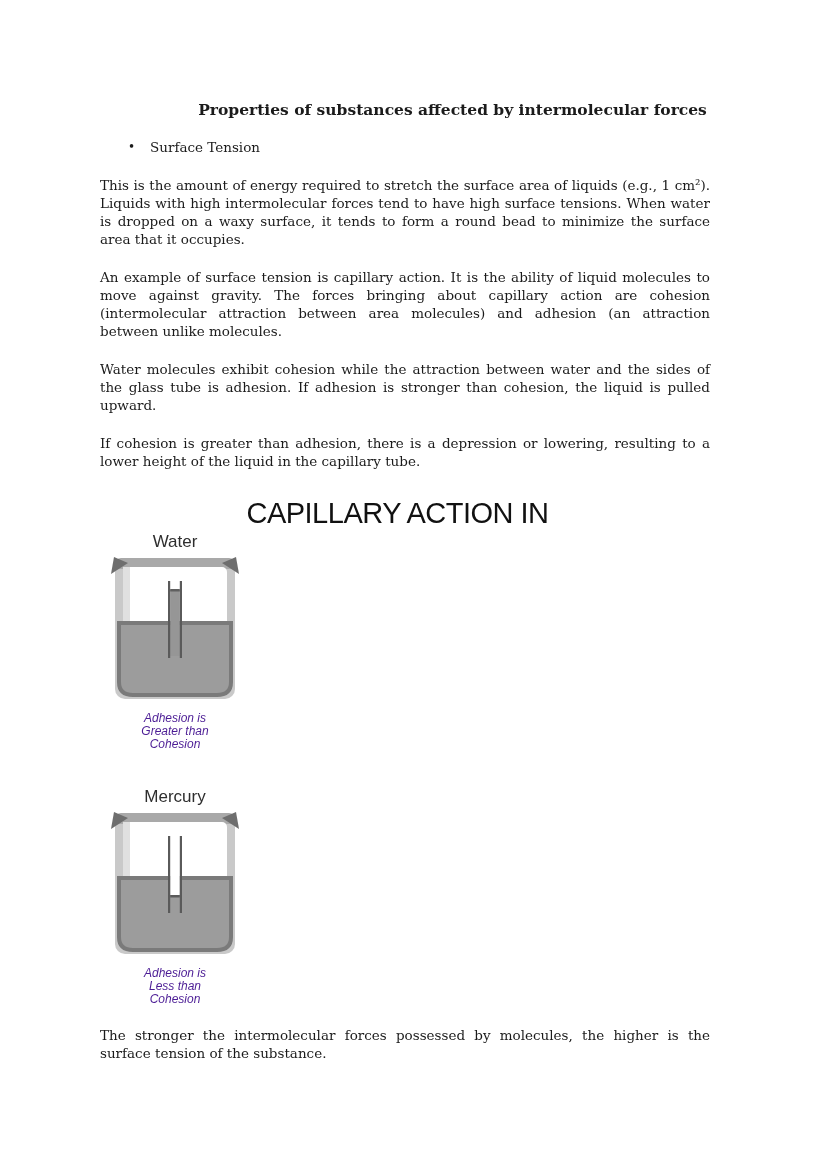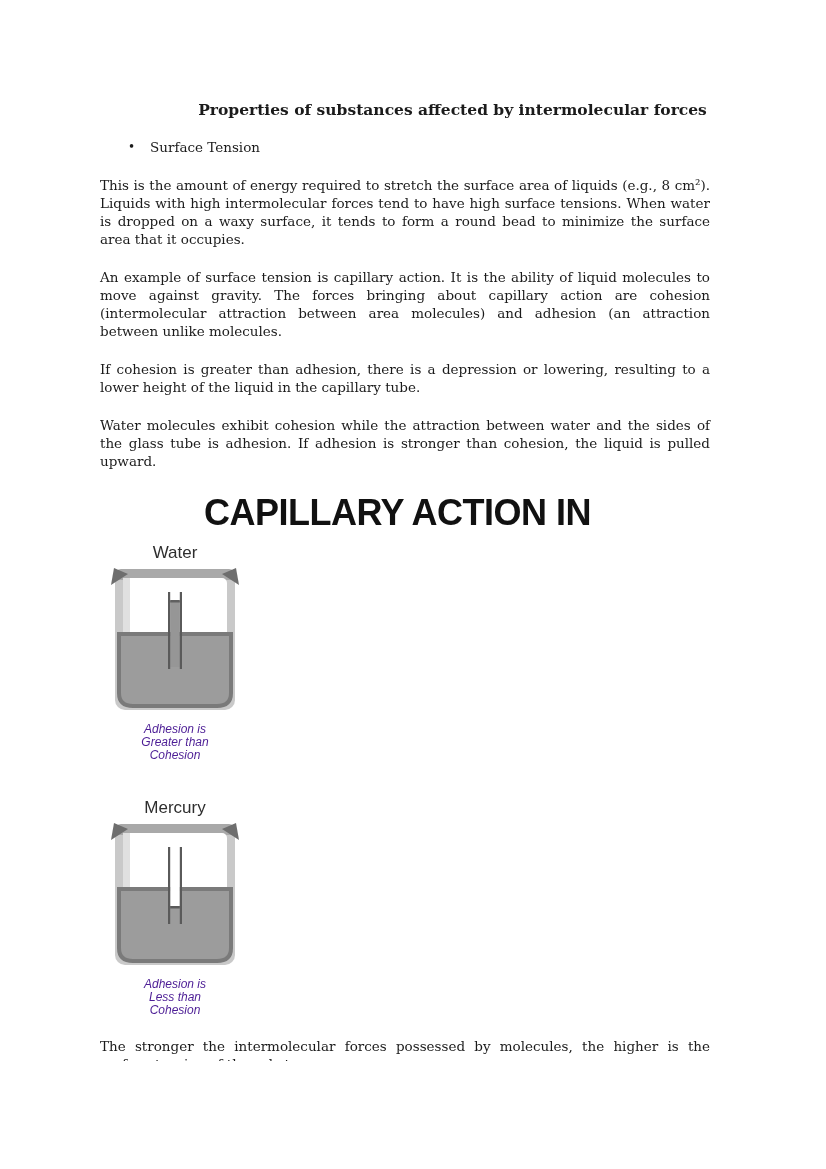--- a/index.html
+++ b/index.html
@@ -5,21 +5,21 @@
   html,body{margin:0;padding:0;background:#ffffff;}
   .page{position:relative;width:826px;height:1061px;background:#ffffff;overflow:hidden;
         font-family:"DejaVu Serif",serif;color:#1b1b1b;}
   .content{position:absolute;left:100px;top:101px;width:610px;}
   .title{margin:0 0 0 95px;font-size:15.5px;line-height:18px;text-align:center;font-weight:bold;}
   .bullet-row{margin-top:20px;padding-left:28px;font-size:13.5px;line-height:17px;display:flex;}
   .bullet{width:22px;font-size:12px;line-height:17px;}
   .para{margin:20px 0 0 0;font-size:13.5px;line-height:18px;text-align:justify;}
   .figure{margin:28px 15px 0 0;padding:0;text-align:center;
           font-family:"Liberation Sans",sans-serif;}
-  .fig-title{font-size:36px;line-height:30px;font-weight:bold;letter-spacing:-0.5px;color:#111111;margin-bottom:16px;}
+  .fig-title{font-size:29px;line-height:30px;font-weight:normal;letter-spacing:-0.5px;color:#111111;margin-bottom:5px;}
   .beakers-row{display:flex;justify-content:center;gap:37px;flex-direction:column;}
   .beaker-col{width:150px;}
   .beaker-label{font-size:17px;line-height:18px;color:#2e2e2e;margin-bottom:3px;}
   .beaker-svg{display:block;margin:0 auto;}
   .caption{margin-top:8px;font-size:12px;line-height:13px;font-style:italic;color:#4c1d95;}
   .caption span{display:block;}
   .page-number{position:absolute;top:1100px;left:0;width:100%;text-align:center;
                font-family:"Liberation Sans",sans-serif;font-size:16px;letter-spacing:2px;color:#222222;}
   .watermark{position:absolute;top:1123px;left:0;width:100%;text-align:center;
              font-family:"Liberation Sans",sans-serif;font-size:17px;letter-spacing:2px;color:#d4d4d4;}
@@ -30,24 +30,24 @@
 <div class="page">
   <div class="content">
 
     <h1 class="title">Properties of substances affected by intermolecular forces</h1>
 
     <div class="bullet-row">
       <span class="bullet">•</span>
       <span class="bullet-label">Surface Tension</span>
     </div>
 
-    <p class="para">This is the amount of energy required to stretch the surface area of liquids (e.g., 8 cm²). Liquids with high intermolecular forces tend to have high surface tensions. When water is dropped on a waxy surface, it tends to form a round bead to minimize the surface area that it occupies.</p>
+    <p class="para">This is the amount of energy required to stretch the surface area of liquids (e.g., 1 cm²). Liquids with high intermolecular forces tend to have high surface tensions. When water is dropped on a waxy surface, it tends to form a round bead to minimize the surface area that it occupies.</p>
     <p class="para">An example of surface tension is capillary action. It is the ability of liquid molecules to move against gravity. The forces bringing about capillary action are cohesion (intermolecular attraction between area molecules) and adhesion (an attraction between unlike molecules.</p>
+    <p class="para">Water molecules exhibit cohesion while the attraction between water and the sides of the glass tube is adhesion. If adhesion is stronger than cohesion, the liquid is pulled upward.</p>
     <p class="para">If cohesion is greater than adhesion, there is a depression or lowering, resulting to a lower height of the liquid in the capillary tube.</p>
-    <p class="para">Water molecules exhibit cohesion while the attraction between water and the sides of the glass tube is adhesion. If adhesion is stronger than cohesion, the liquid is pulled upward.</p>
 
     <figure class="figure">
       <div class="fig-title">CAPILLARY ACTION IN</div>
       <div class="beakers-row">
 
         <div class="beaker-col">
           <div class="beaker-label">Water</div>
           <svg class="beaker-svg" width="128" height="150" viewBox="0 0 128 150">
             <rect x="4" y="4" width="120" height="141" rx="10" fill="#c9c9c9"></rect>
             <rect x="4" y="4" width="120" height="11" rx="6" fill="#a9a9a9"></rect>

